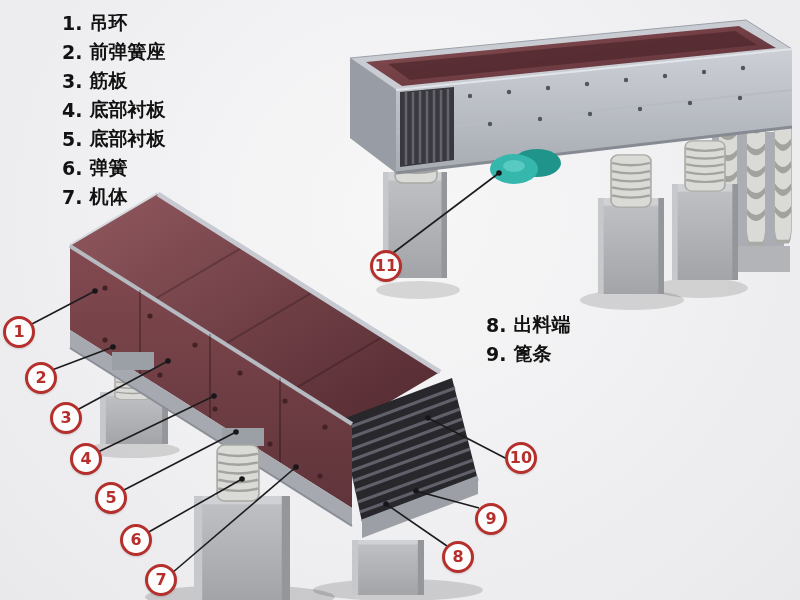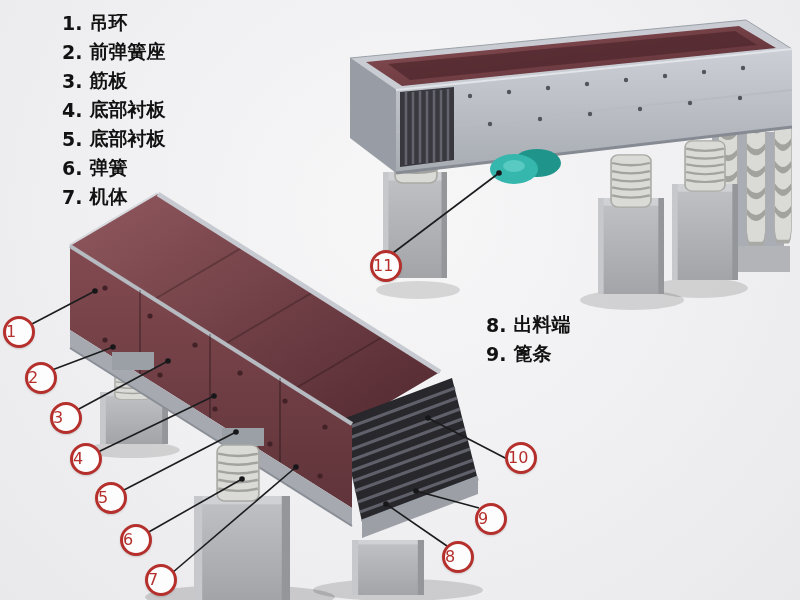--- a/index.html
+++ b/index.html
@@ -16,22 +16,22 @@
     list-style:none;margin:0;padding:0;position:absolute;
     font-weight:bold;font-size:19px;color:#121212;
   }
   .legend li{height:29px;display:flex;align-items:center;gap:7px;white-space:nowrap;}
   .legend-left{left:62px;top:8px;}
   .legend-right{left:486px;top:310px;}
   .callout{
     position:absolute;width:32px;height:32px;box-sizing:border-box;
     border:3px solid var(--callout-red,#b5302c);border-radius:50%;
     background:#fdfdfd;color:var(--callout-red,#b5302c);
-    font-weight:normal;font-size:16px;line-height:1;
-    display:flex;align-items:center;justify-content:flex-start;
+    font-weight:bold;font-size:16px;line-height:1;
+    display:flex;align-items:center;justify-content:center;
     box-shadow:0 1px 2px rgba(0,0,0,0.15);
   }
 </style>
 </head>
 <body>
 
 <div class="stage">
 
   <svg class="art" width="800" height="600" viewBox="0 0 800 600">
     <defs>

